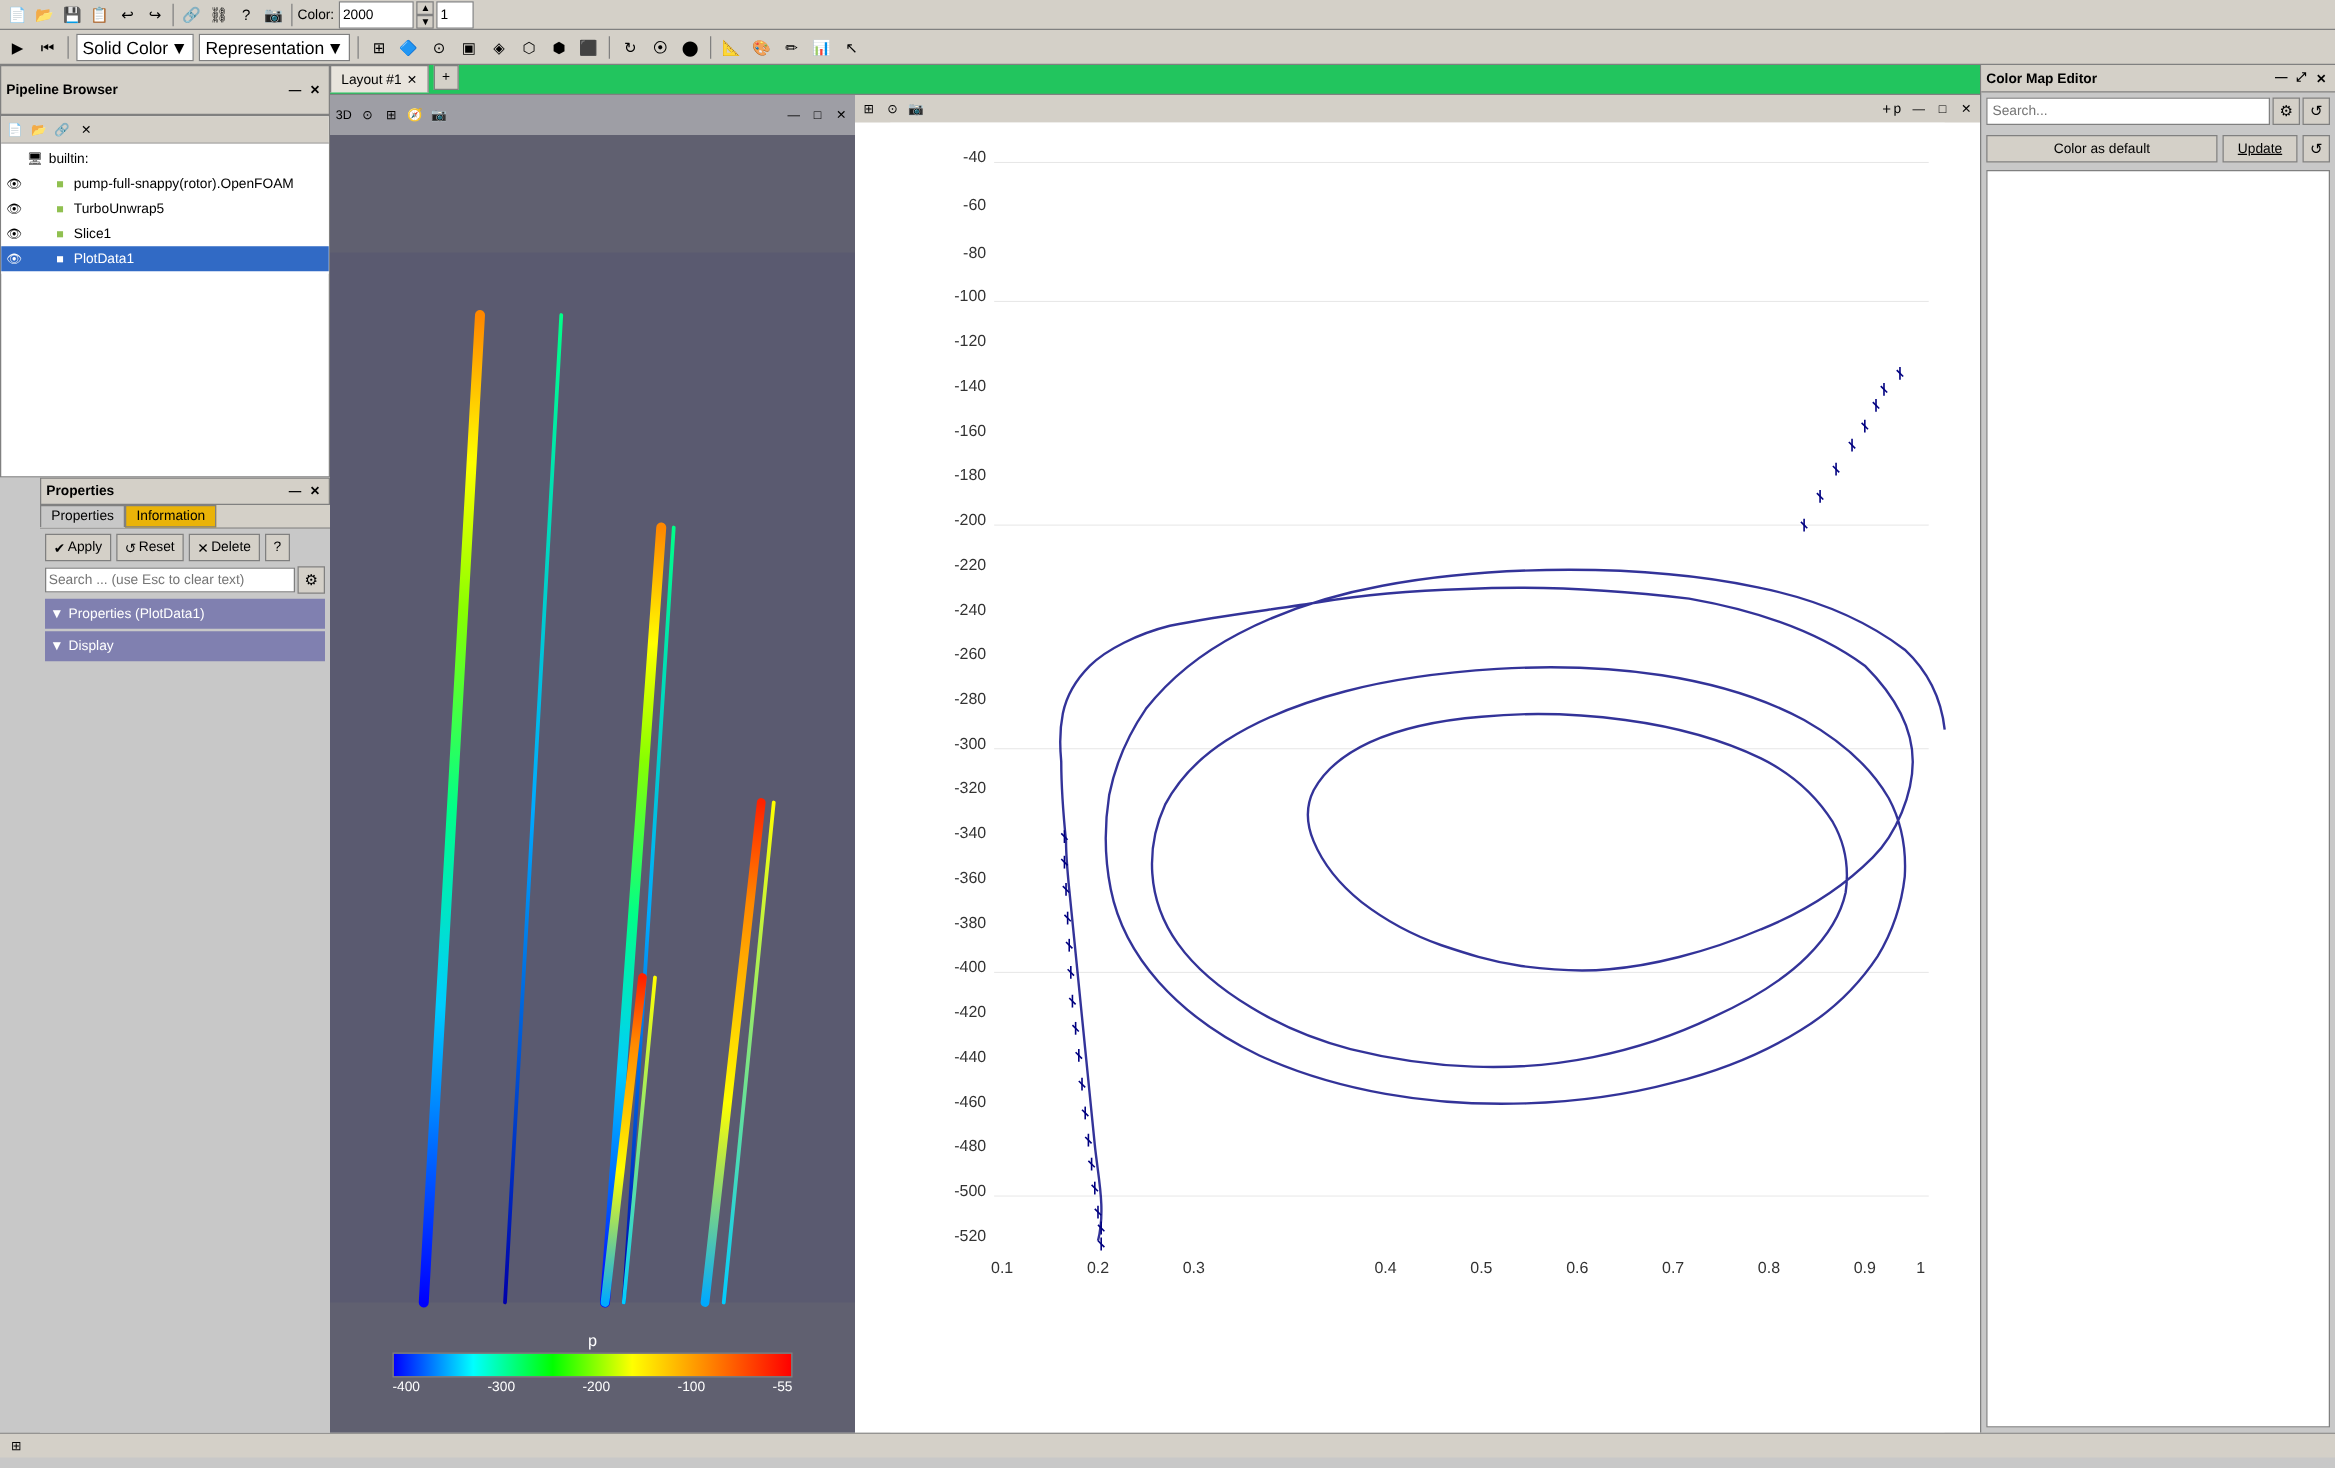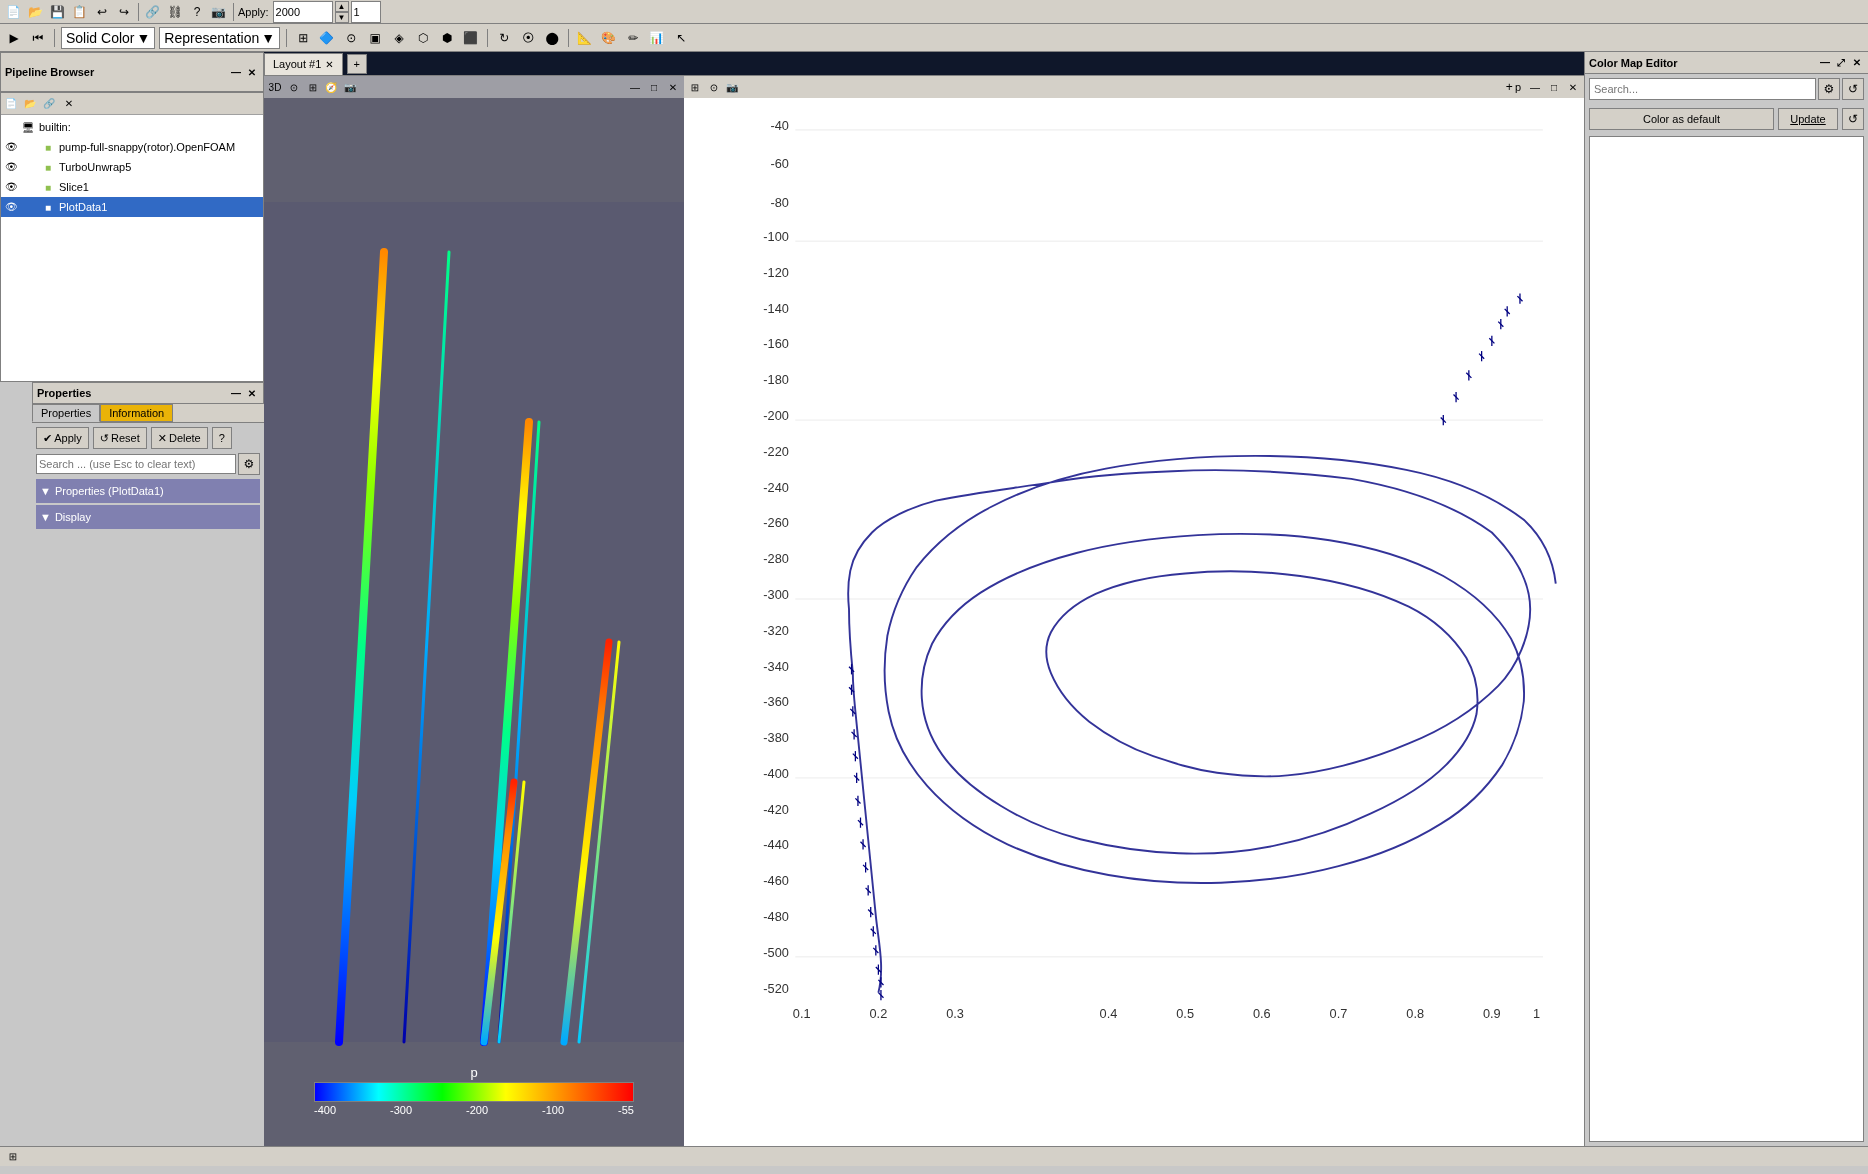--- a/index.html
+++ b/index.html
@@ -204,24 +204,24 @@
     .prop-section .arrow { margin-right: 4px; }
 
     
     .center-area {
       flex: 1;
       display: flex;
       flex-direction: column;
     }
     .layout-tabs {
       height: 24px;
-      background: #0f172a;
+      background: #22c55e;
       border-bottom: 1px solid #808080;
       display: flex;
-      align-items: center;
+      align-items: flex-start;
     }
     .layout-tab {
       height: 22px;
       background: #e8e4dc;
       border: 1px solid #808080;
       border-bottom: none;
       padding: 0 8px;
       display: flex;
       align-items: center;
       gap: 4px;
@@ -243,21 +243,21 @@
     }
     .viewport {
       flex: 1;
       background: #606070;
       position: relative;
       overflow: hidden;
     }
     .viewport-toolbar {
       position: absolute;
       top: 0; left: 0; right: 0;
-      height: 22px;
+      height: 32px;
       background: rgba(200,200,200,0.6);
       display: flex;
       align-items: center;
       padding: 0 2px;
       gap: 1px;
       z-index: 10;
     }
     .vp-btn {
       width: 18px; height: 18px;
       background: transparent;
@@ -412,21 +412,21 @@
   <div class="toolbar-icon">💾</div>
   <div class="toolbar-icon">📋</div>
   <div class="toolbar-icon">↩</div>
   <div class="toolbar-icon">↪</div>
   <div class="toolbar-sep"></div>
   <div class="toolbar-icon">🔗</div>
   <div class="toolbar-icon">⛓</div>
   <div class="toolbar-icon">?</div>
   <div class="toolbar-icon">📷</div>
   <div class="toolbar-sep"></div>
-  <span style="margin-right:2px;">Apply:</span>
+  <span style="margin-right:2px;">Color:</span>
   <input class="time-input" type="text" value="2000" style="">
   <div class="time-spin">
     <div class="spin-btn">▲</div>
     <div class="spin-btn">▼</div>
   </div>
   <input class="time-input" type="text" value="1" style="width: 30px;">
 </div>
 
 <div class="second-toolbar">
   <div class="toolbar-icon">▶</div>

